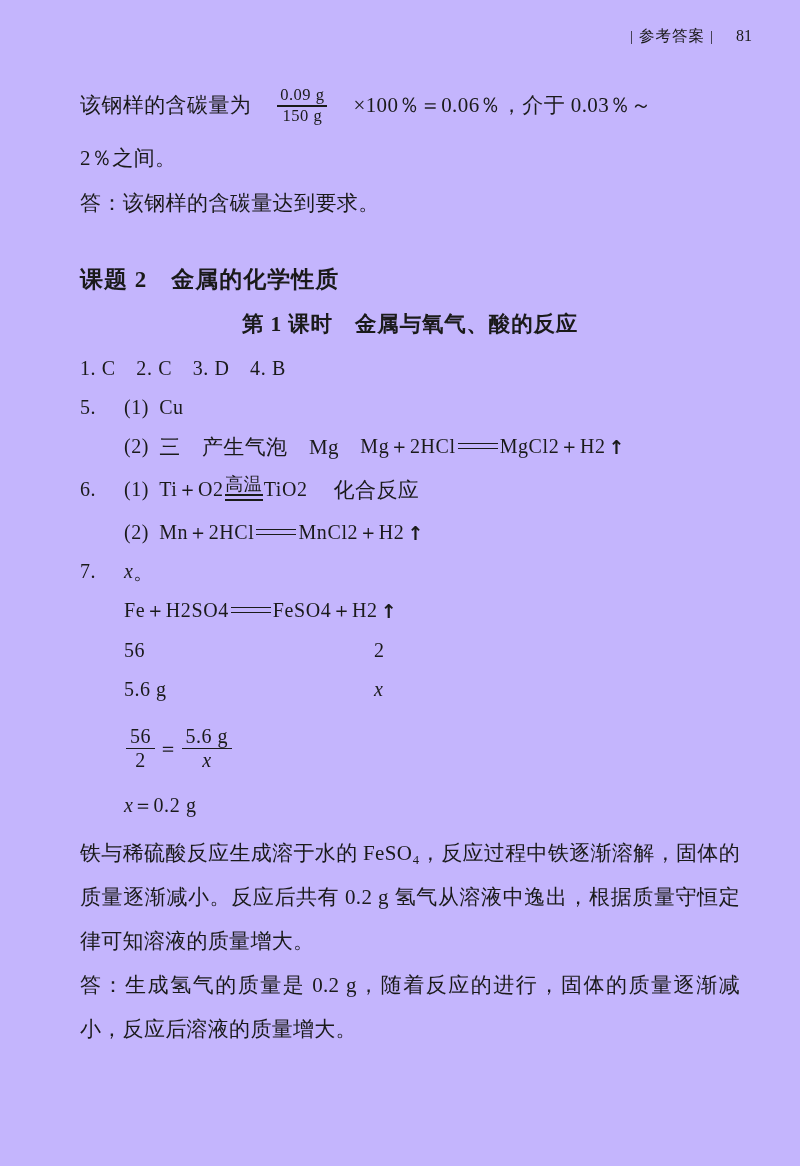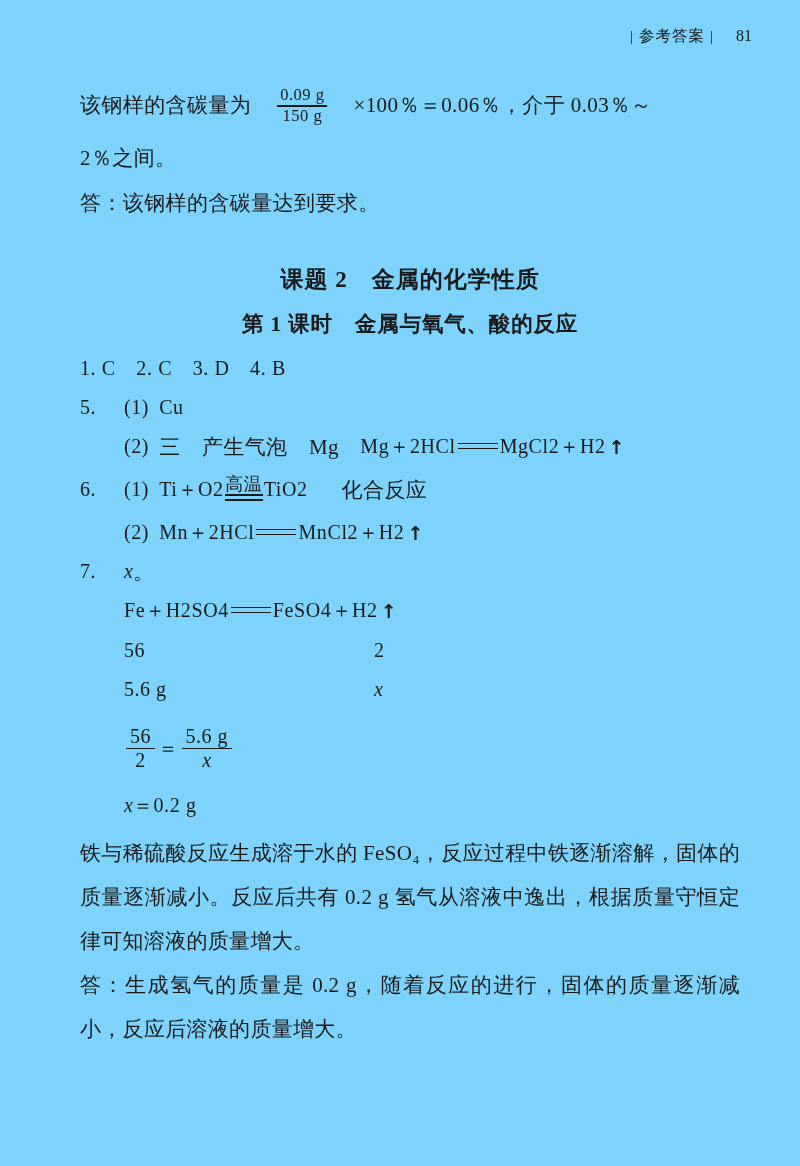--- a/index.html
+++ b/index.html
@@ -14,21 +14,21 @@
     font-family: "Liberation Serif", "DejaVu Serif", serif;
     color: #1a1a1a;
     overflow: hidden;
   }
 
   .page {
     position: absolute;
     left: 0; top: 0;
     width: 800px;
     height: 1166px;
-    background: #7dd3fc;
+    background: #c4b5fd;
   }
 
   
   .header {
     position: absolute;
     top: 26px;
     right: 48px;
     display: flex;
     align-items: baseline;
     gap: 22px;
@@ -113,21 +113,20 @@
     height: 1.6px;
     background: #1a1a1a;
   }
   .frac-lg .num, .frac-lg .den {
     font-size: 20px;
     padding: 0 4px;
   }
 
   
   .heading-1 {
-    text-align: center;
     font-weight: bold;
     font-size: 23px;
     letter-spacing: 1px;
     margin-top: 50px;
     margin-bottom: 14px;
     font-family: "Liberation Serif", "DejaVu Serif", serif;
   }
   .heading-2 {
     text-align: center;
     font-weight: bold;
@@ -307,21 +306,21 @@
     <div class="ans-row" style="margin-top:8px;min-height:38px;">
       <span class="marker rom">6.</span>
       <span class="ans-body">
         <span class="rom">(1)</span>
         <span class="rom" style="margin-left:10px;">Ti＋O</span><sub class="rom">2</sub>
         <span class="cond-arrow">
           <span class="cond-label">高温</span>
           <span class="cond-lines"></span>
         </span>
         <span class="rom">TiO</span><sub class="rom">2</sub>
-        <span class="han" style="margin-left:34px;">化合反应</span>
+        <span class="han" style="margin-left:26px;">化合反应</span>
       </span>
     </div>
 
     <div class="ans-row">
       <span class="marker-indent"></span>
       <span class="ans-body">
         <span class="rom">(2)</span>
         <span class="rom" style="margin-left:10px;">Mn＋2HCl</span>
         <span class="eqarrow"></span>
         <span class="rom">MnCl</span><sub class="rom">2</sub><span class="rom">＋H</span><sub class="rom">2</sub>

